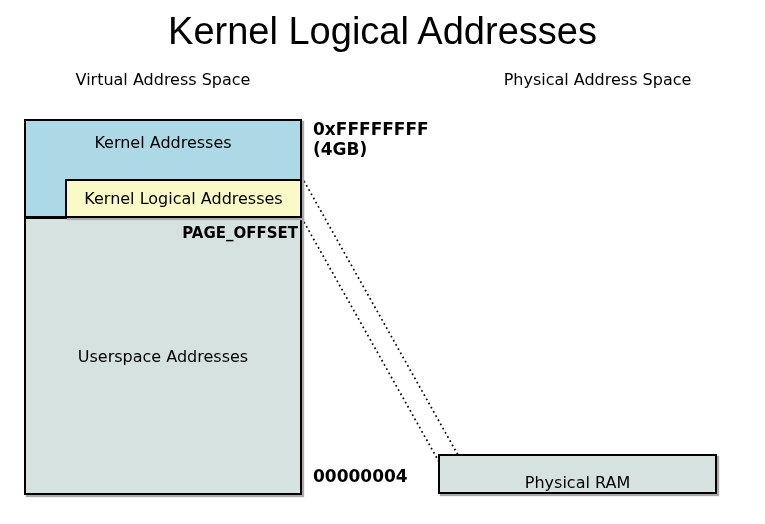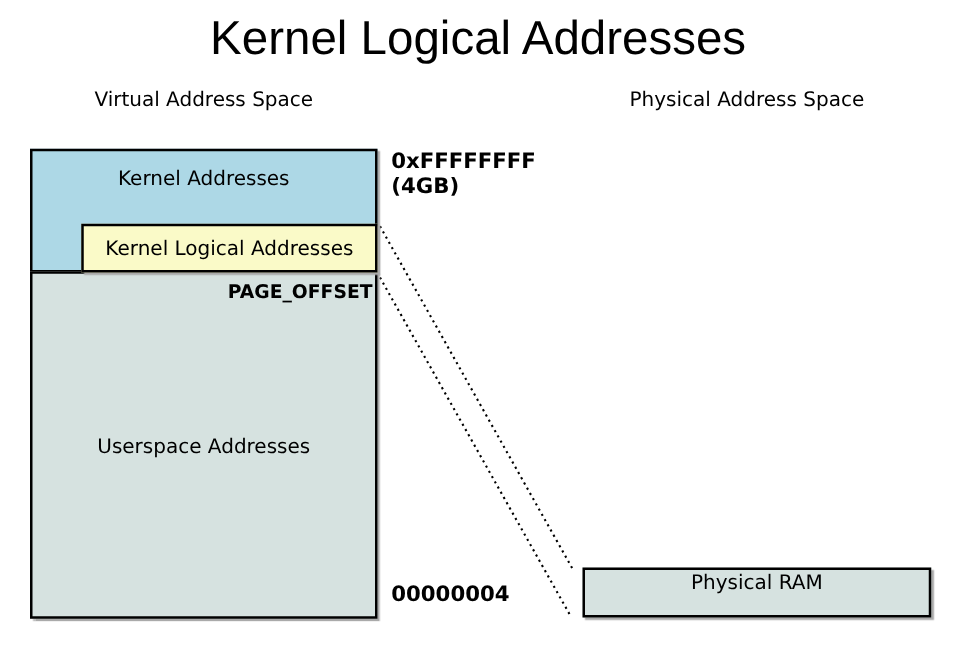--- a/index.html
+++ b/index.html
@@ -50,23 +50,23 @@
     font-size:15px;font-weight:bold;color:#000;line-height:18px;
   }
   .logical-box{
     left:65px;top:179px;width:237px;height:39px;
     background:#FAFAC8;
     display:flex;align-items:center;justify-content:center;
   }
   .logical-box .lbl{font-size:16px;color:#000;}
 
   .ram-box{
-    left:466px;top:454px;width:279px;height:40px;
+    left:438px;top:454px;width:279px;height:40px;
     background:#D6E2E0;
-    display:flex;align-items:flex-start;justify-content:center;
+    display:flex;align-items:flex-end;justify-content:center;
   }
   .ram-box .lbl{font-size:16px;color:#000;}
 
   .addr{
     position:absolute;left:313px;
     font-size:17px;font-weight:bold;color:#000;line-height:20px;
     white-space:pre;
   }
   .addr.top{top:119px;}
   .addr.bottom{top:466px;}

